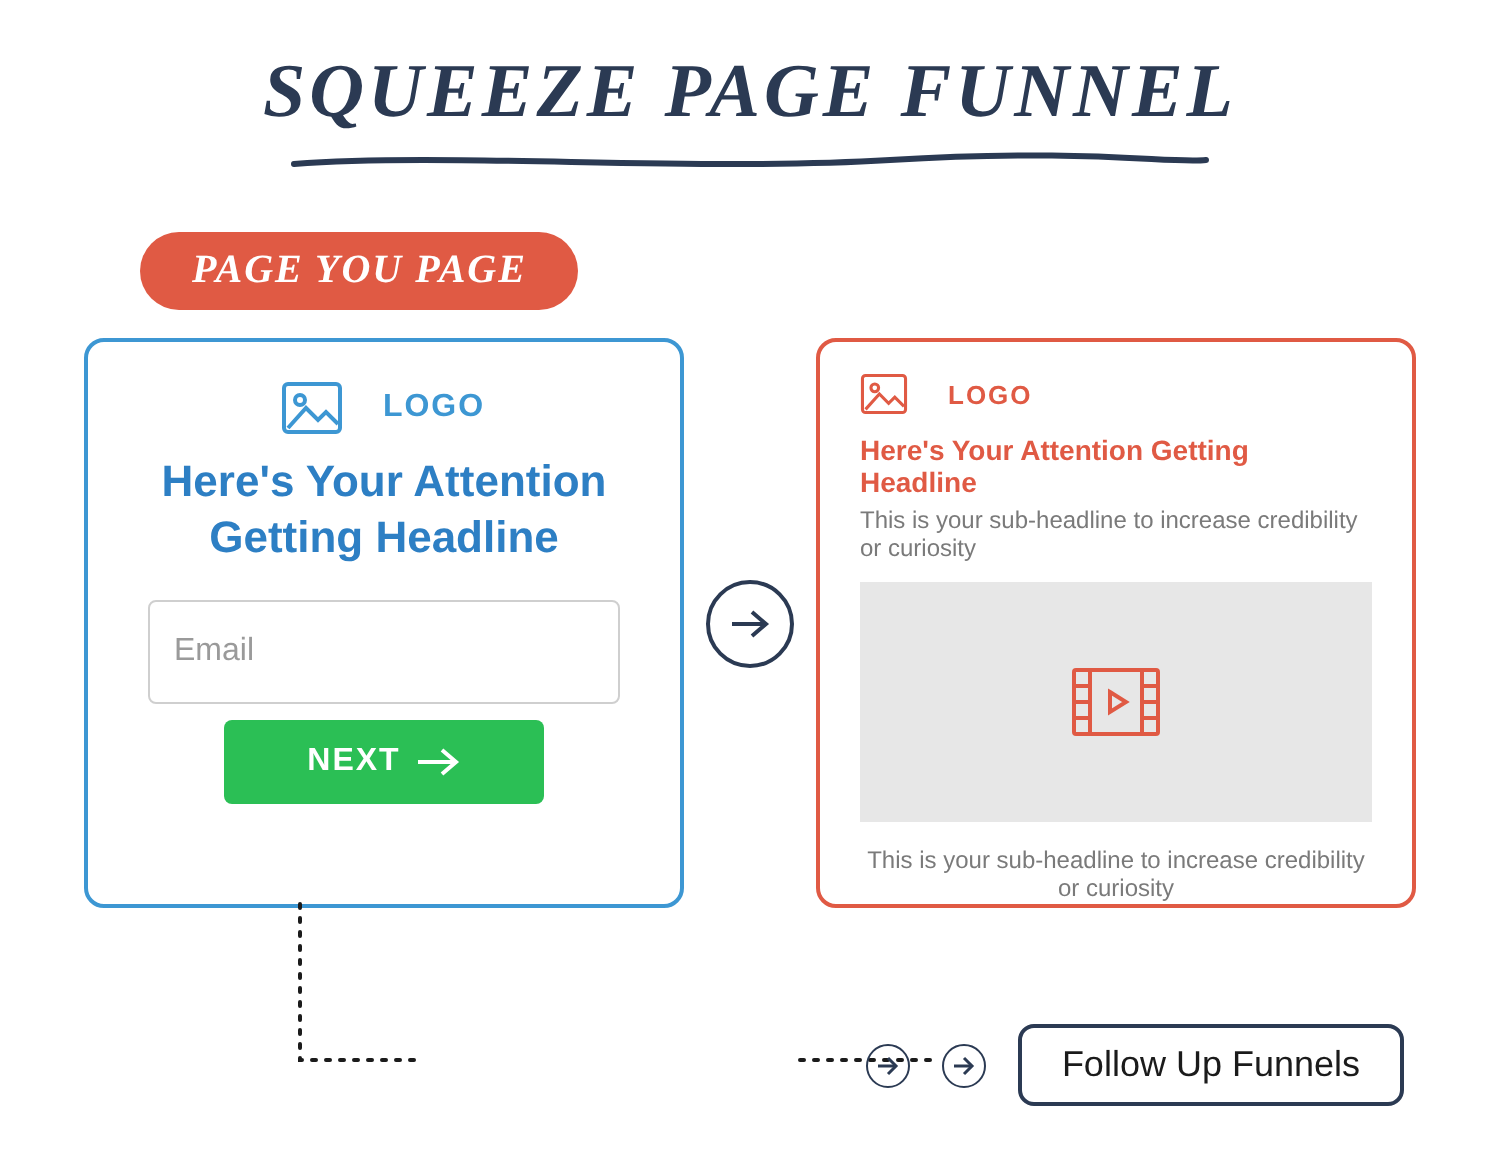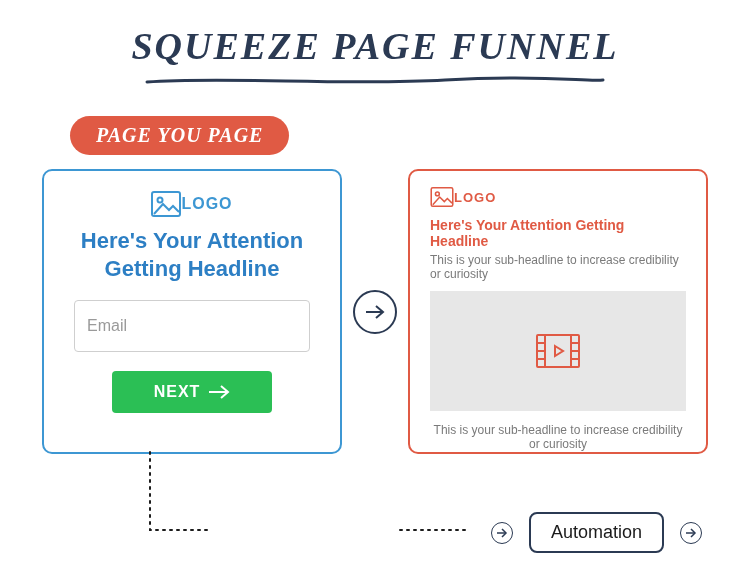--- a/index.html
+++ b/index.html
@@ -57,42 +57,42 @@
     border-radius: 10px;
     width: 300px;
     height: 285px;
     background: #fff;
     position: relative;
   }
   .panel.blue { border: 2px solid #3d97d3; }
   .panel.red  { border: 2px solid #e05a44; }
 
   
-  .logo-row { display:flex; align-items:center; justify-content:center; gap:0; margin-top:20px; }
+  .logo-row { display:flex; align-items:center; justify-content:center; gap:20px; margin-top:20px; }
   .logo-icon { width:30px; height:26px; }
   .logo-text { font-family:"Arial Black",Arial,sans-serif; font-weight:800; letter-spacing:1px; font-size:16px; }
   .panel.blue .logo-text { color:#3d97d3; }
   .panel.red  .logo-text { color:#e05a44; }
   .headline-blue {
     text-align:center; color:#2d7fc4; font-weight:800;
     font-size:22px; line-height:1.25; padding:10px 22px 0;
     font-family:"Arial Black",Arial,sans-serif;
   }
   .email-input {
     margin:18px 30px 0;
     border:1px solid #cfcfcf;
     border-radius:4px;
     height:52px;
     display:flex; align-items:center;
     padding:0 12px;
     color:#9a9a9a;
     font-size:16px;
   }
   .next-btn {
-    margin:19px auto 0;
+    margin:8px auto 0;
     width:160px; height:42px;
     background:#2bbf55;
     border-radius:4px;
     color:#fff;
     font-weight:800;
     font-size:16px;
     letter-spacing:1px;
     display:flex; align-items:center; justify-content:center; gap:8px;
   }
   .next-btn svg { stroke:#fff; }
@@ -242,20 +242,20 @@
   </g>
 </svg>
 
 <div class="bottom-row">
   <div class="chip-arrow">
     <svg width="12" height="10" viewBox="0 0 12 10" fill="none" stroke-width="1.5">
       <line x1="1" y1="5" x2="9" y2="5"></line>
       <polyline points="6,1 10,5 6,9"></polyline>
     </svg>
   </div>
-  <div class="chip">Automation</div>
   <div class="chip-arrow">
     <svg width="12" height="10" viewBox="0 0 12 10" fill="none" stroke-width="1.5">
       <line x1="1" y1="5" x2="9" y2="5"></line>
       <polyline points="6,1 10,5 6,9"></polyline>
     </svg>
   </div>
+  <div class="chip">Follow Up Funnels</div>
 </div>
 
 </body></html>

